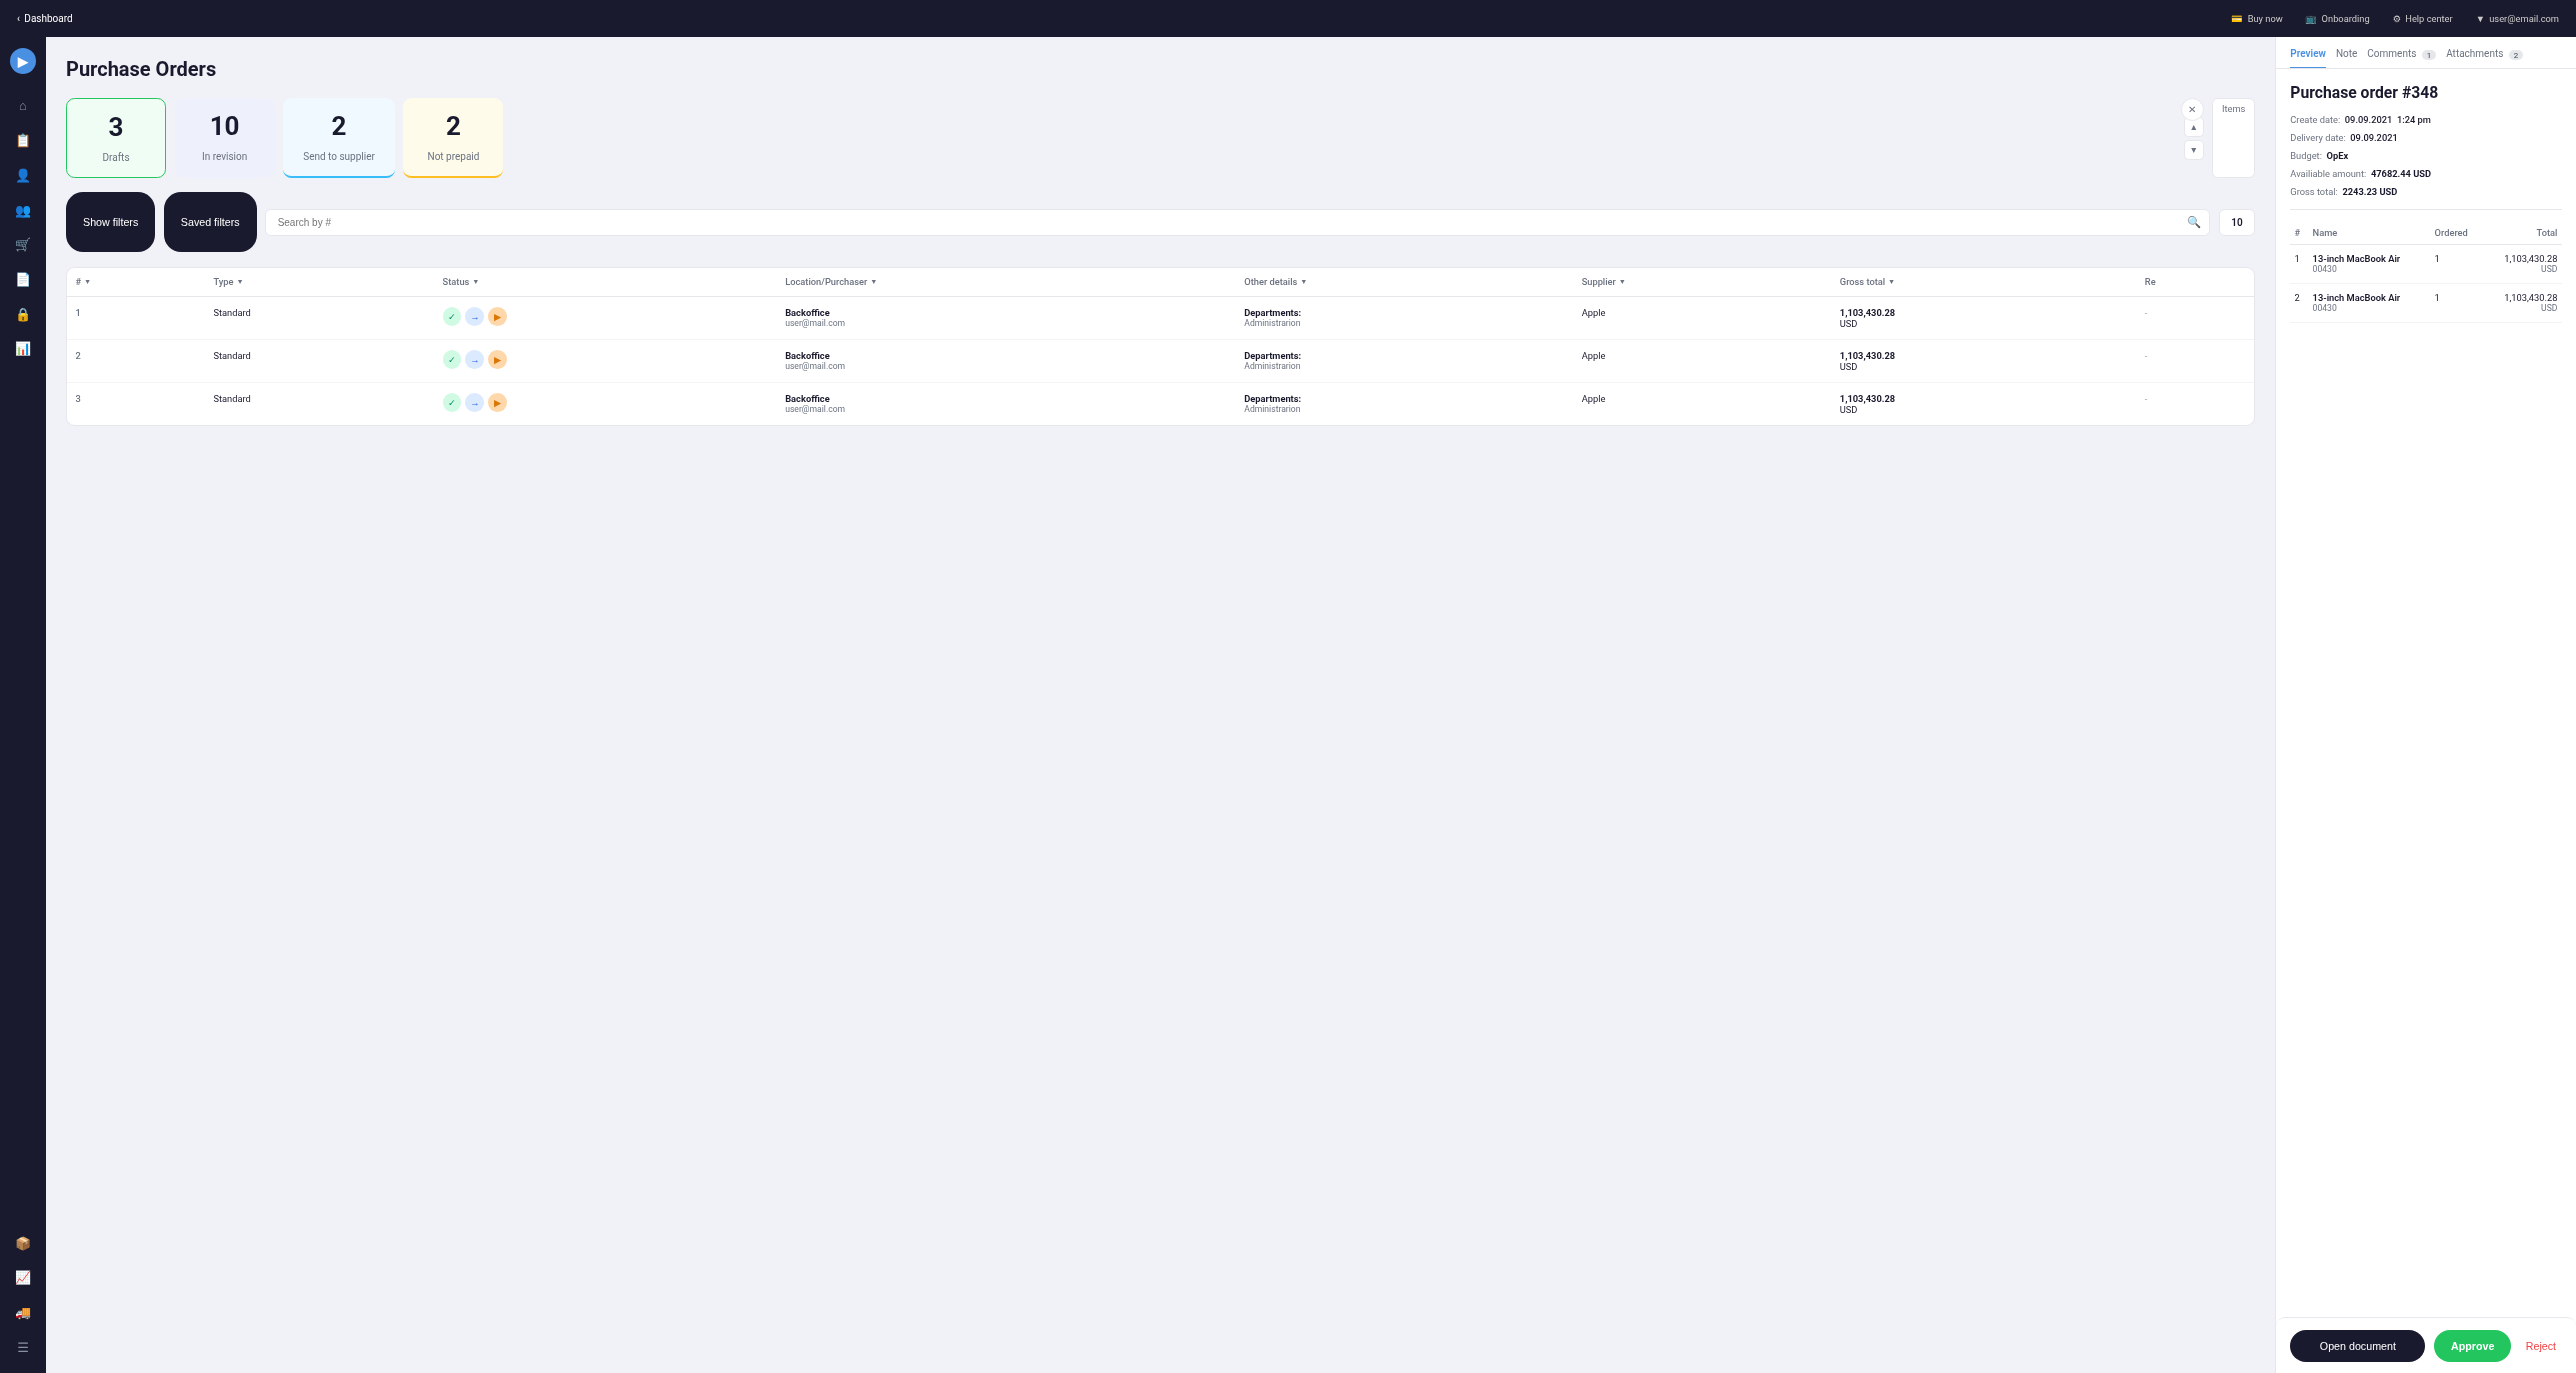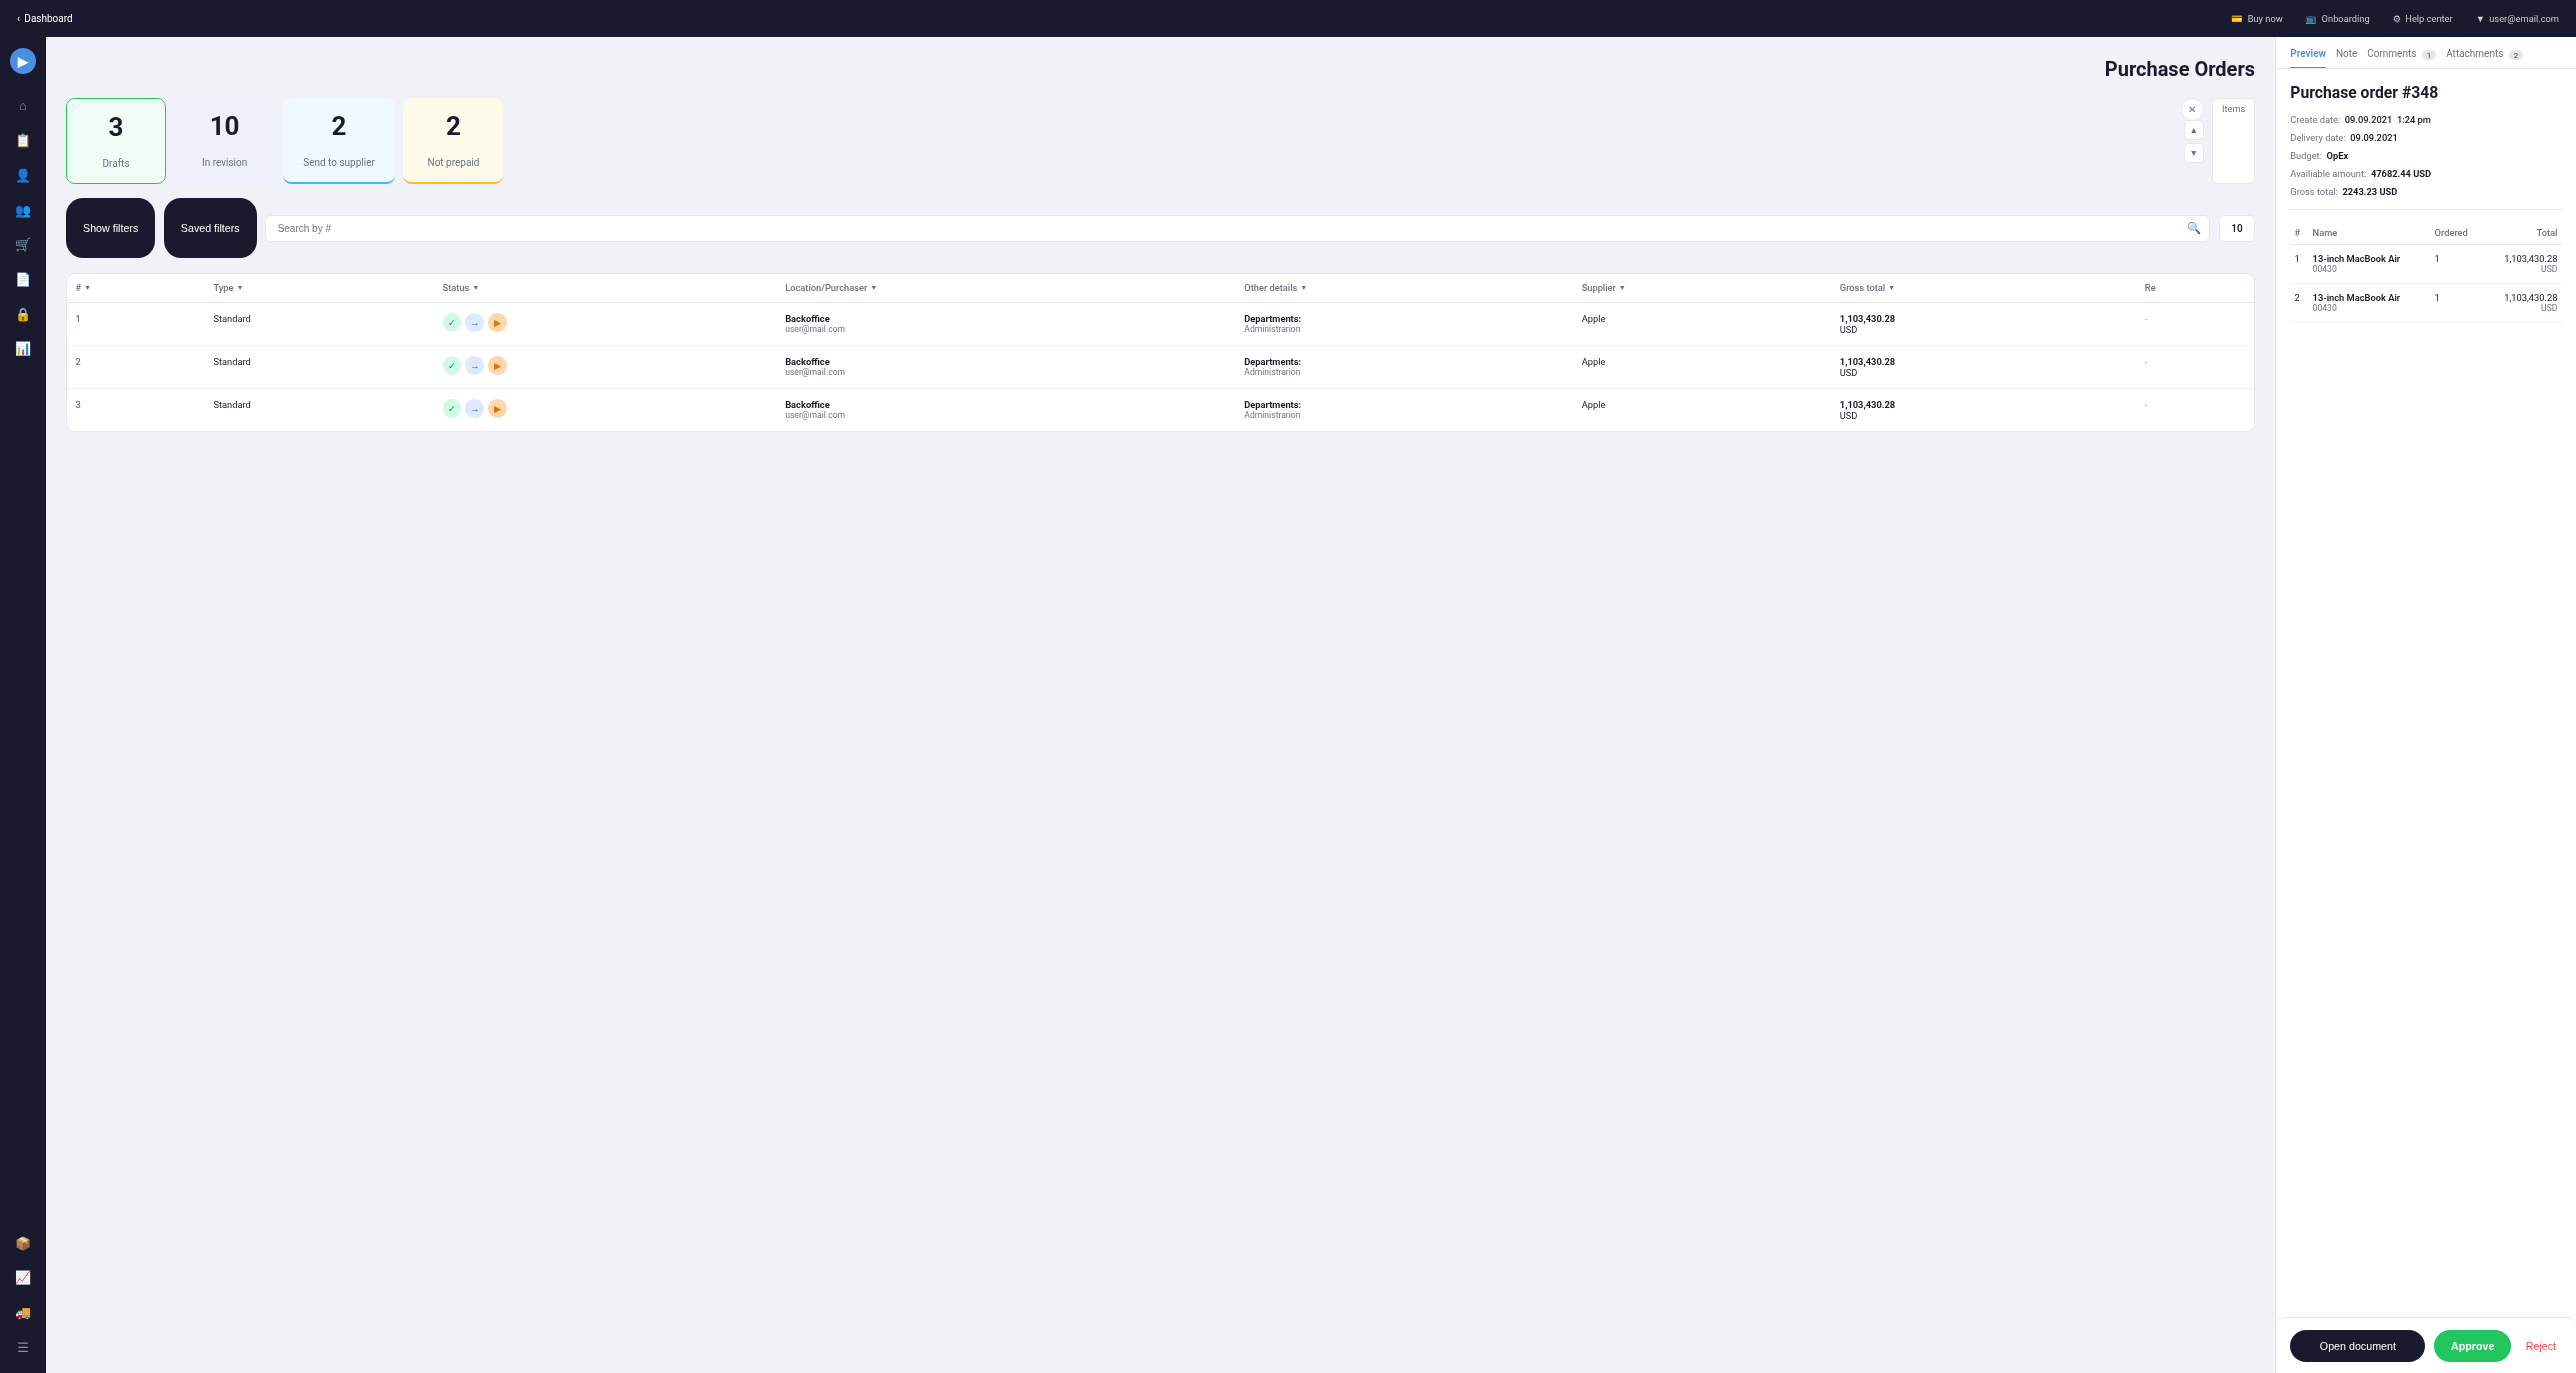--- a/index.html
+++ b/index.html
@@ -101,21 +101,20 @@
       padding: 20px;
       overflow-y: auto;
       min-width: 0;
     }
 
     .page-title {
       font-size: 20px;
       font-weight: 700;
       color: #1a1a2e;
       margin-bottom: 17px;
-      text-align: right;
     }
 
     
     .status-cards {
       display: flex;
       gap: 8.6px;
       margin-bottom: 14.3px;
       align-items: stretch;
       position: relative;
     }
@@ -134,21 +133,21 @@
     }
     .status-card .card-number {
       font-size: 26px;
       font-weight: 700;
       color: #1a1a2e;
       line-height: 1.1;
     }
     .status-card .card-label {
       font-size: 10px;
       color: #6b7280;
-      margin-top: 16px;
+      margin-top: 10px;
     }
     .status-card.revision { background: #eef0fb; }
     .status-card.send { background: #f0f9ff; border-bottom: 2.1px solid #38bdf8; }
     .status-card.notpaid { background: #fffbeb; border-bottom: 2.1px solid #fbbf24; }
 
     .card-nav {
       display: flex;
       flex-direction: column;
       justify-content: center;
       gap: 2.9px;

